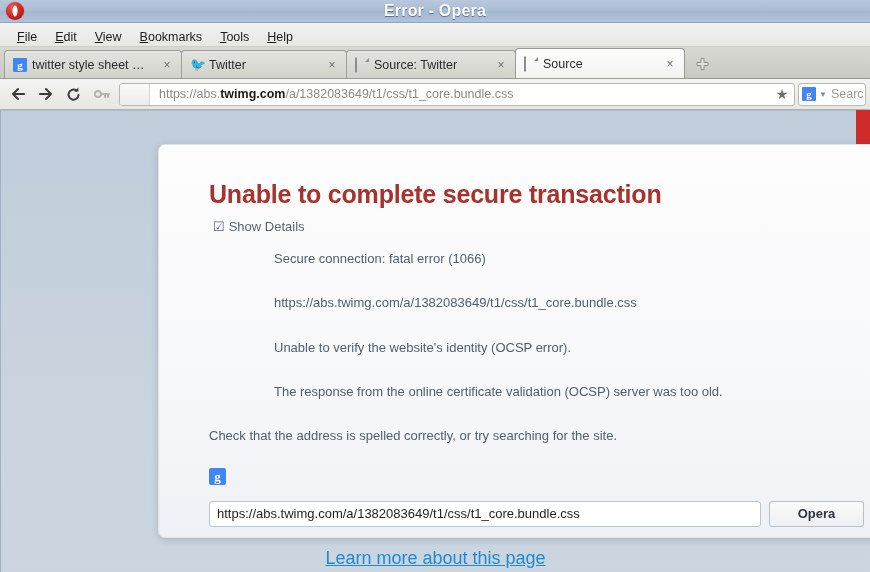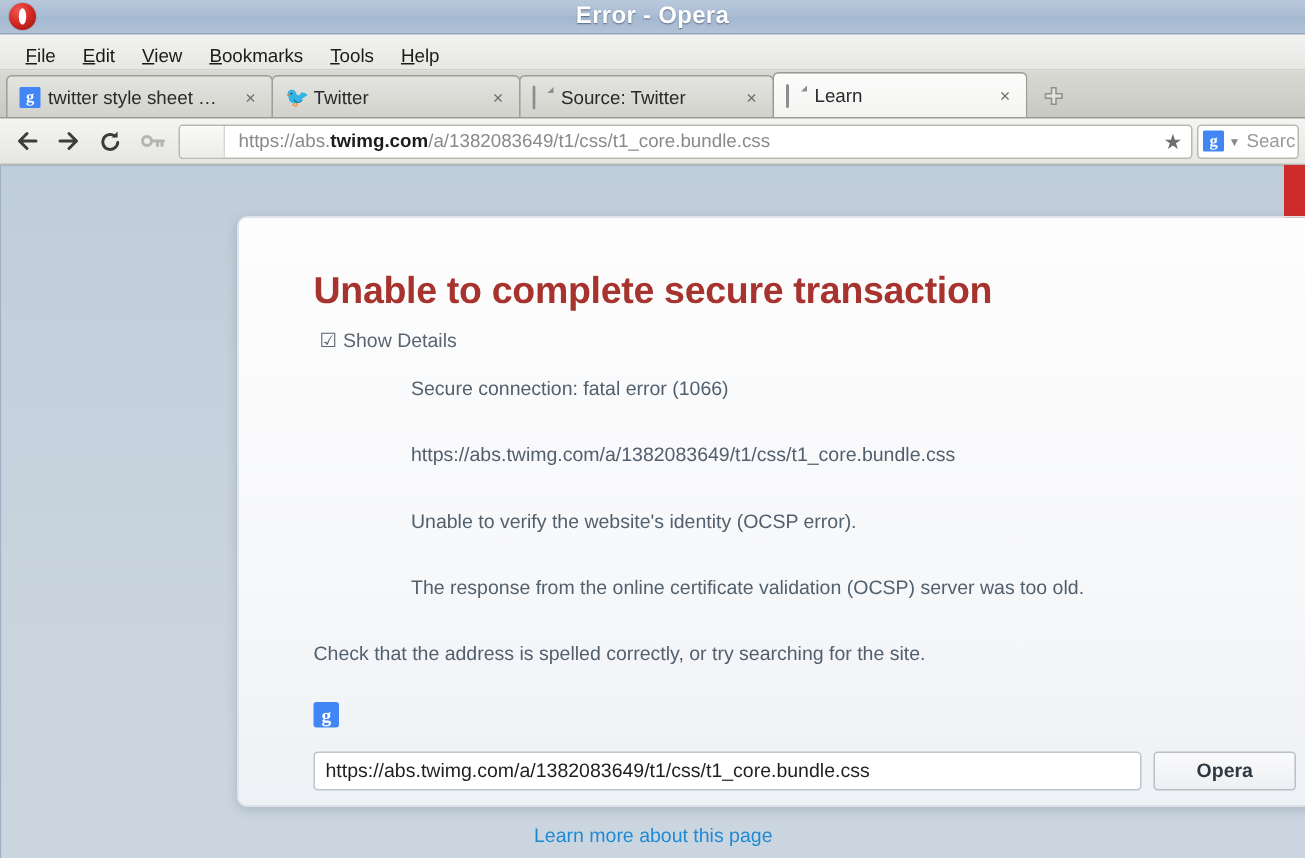--- a/index.html
+++ b/index.html
@@ -259,22 +259,22 @@
     font-size: 13px; font-weight: bold; color: #2e3742;
     font-family: "Liberation Sans", sans-serif;
     cursor: default;
   }
 
   .learn-more-wrap {
     position: absolute; left: 0; right: 0; top: 438px;
     text-align: center;
   }
   .learn-more {
-    font-size: 13px; color: #1f8ad4;
-    cursor: pointer;
+    font-size: 18px; color: #1f8ad4;
+    text-decoration: underline; cursor: pointer;
   }
 </style>
 </head>
 <body>
 
 <div class="titlebar">
   <div class="opera-logo"></div>
   <div class="title-text">Error - Opera</div>
 </div>
 
@@ -302,21 +302,21 @@
   </div>
 
   <div class="tab tab3">
     <span class="favicon"><span class="fav-doc"></span></span>
     <span class="tab-title">Source: Twitter</span>
     <span class="tab-close">×</span>
   </div>
 
   <div class="tab tab4 active">
     <span class="favicon"><span class="fav-doc"></span></span>
-    <span class="tab-title">Learn</span>
+    <span class="tab-title">Source</span>
     <span class="tab-close">×</span>
   </div>
 
   <div class="newtab">
     <svg width="13" height="13" viewBox="0 0 13 13" aria-hidden="true">
       <path d="M5,0.5 h3 v4 h4 v3 h-4 v4 h-3 v-4 h-4 v-3 h4 z" fill="#e3e3de" stroke="#8f8f8a" stroke-width="1"></path>
     </svg>
   </div>
 </div>
 

